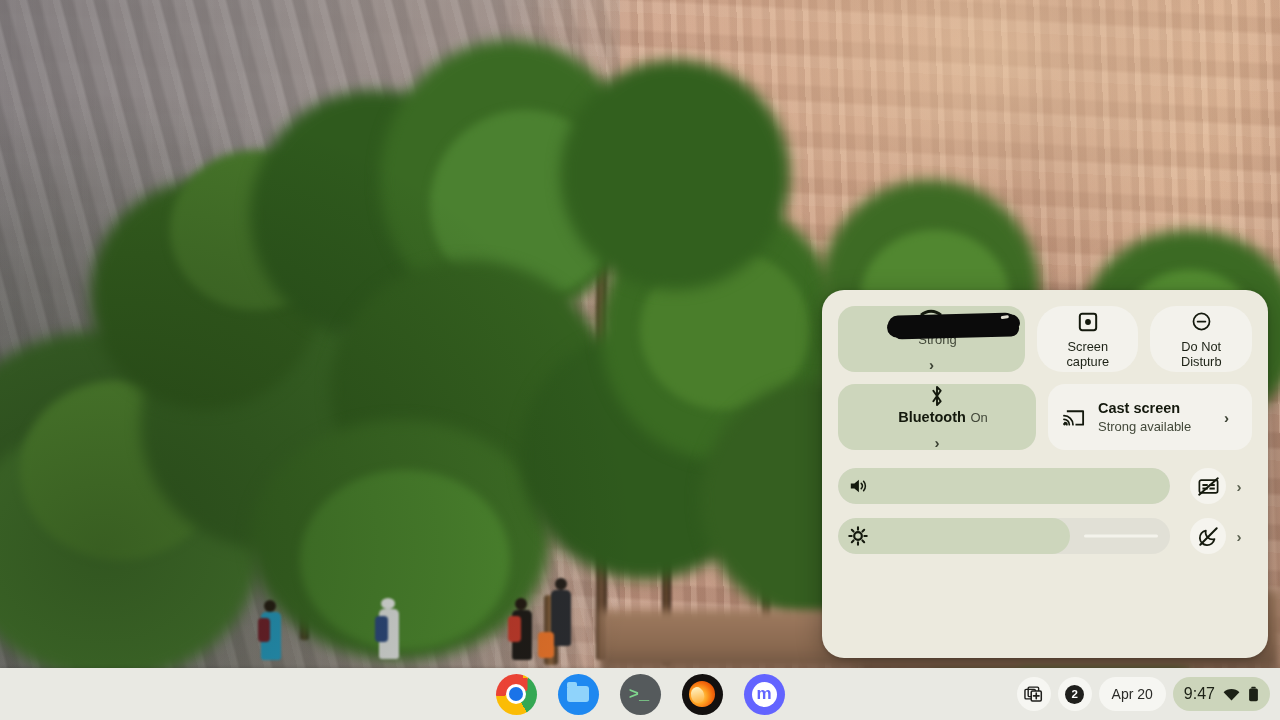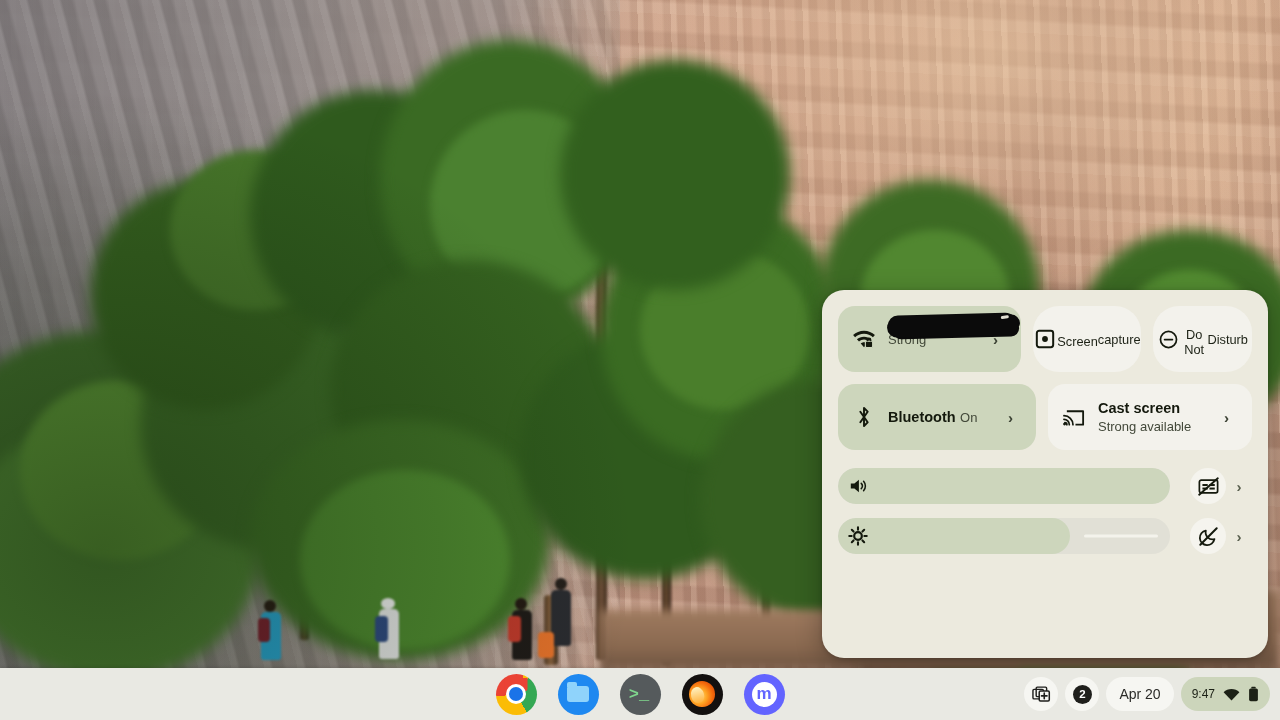--- a/index.html
+++ b/index.html
@@ -137,21 +137,21 @@
   .status-pill {
     background:#f6f6f2; border-radius:18px; height:34px;
     display:flex; align-items:center; justify-content:center;
     cursor:pointer;
   }
   .pill-round { width:34px; }
   .pill-date { padding:0 13px; font-size:14px; color:#2b2b28; }
   .pill-clock {
     background:#ccd5bb; padding:0 11px; gap:8px; display:flex; align-items:center;
   }
-  .pill-clock .time { font-size:12px; color:#1c2116; }
+  .pill-clock .time { font-size:16px; color:#1c2116; }
   .notif-badge {
     width:19px;height:19px;border-radius:50%;background:#1f1f1c;color:#fff;
     font-size:11.5px; display:flex;align-items:center;justify-content:center; font-weight:bold;
   }
 
   
   #quick-settings {
     position:absolute; left:822px; top:290px; width:446px; height:368px;
     background:#eceade; border-radius:22px;
     box-shadow:0 6px 26px rgba(0,0,0,.30), 0 1px 4px rgba(0,0,0,.18);
@@ -163,24 +163,24 @@
   .row-1 { height:66px; }
   .row-2 { height:66px; margin-top:12px; }
 
   .tile {
     border-radius:17px; cursor:pointer; position:relative;
     display:flex; align-items:center;
   }
   .tile-on  { background:#cdd6bc; }
   .tile-off { background:#f3f2ec; }
 
-  .tile-wide  { width:198px; padding:0 14px; }
+  .tile-wide  { width:198px; padding:0 14px;flex-direction:column; }
   .tile-wide2 { width:204px; padding:0 14px; }
   .tile-small {
-    width:108px; flex-direction:row; align-items:center; justify-content:center;
+    width:108px; flex-direction:column; align-items:center; justify-content:center;
     text-align:center; padding:0 4px;border-radius:26px;
   }
 
   .tile-icon { width:24px; flex:0 0 24px; display:flex; align-items:center; justify-content:center; color:#14190d; }
   .tile-text { flex:1; margin-left:12px; min-width:0; }
   .tile-title { font-size:14.5px; color:#14190d; font-weight:bold; line-height:17px;
                 white-space:nowrap; overflow:hidden; text-overflow:ellipsis; }
   .tile-sub   { font-size:13px; color:#43493a; line-height:16px;
                 white-space:nowrap; overflow:hidden; text-overflow:ellipsis; }
   .tile-small .tile-label { font-size:12.8px; color:#1d2216; line-height:15px; margin-top:5px; }

